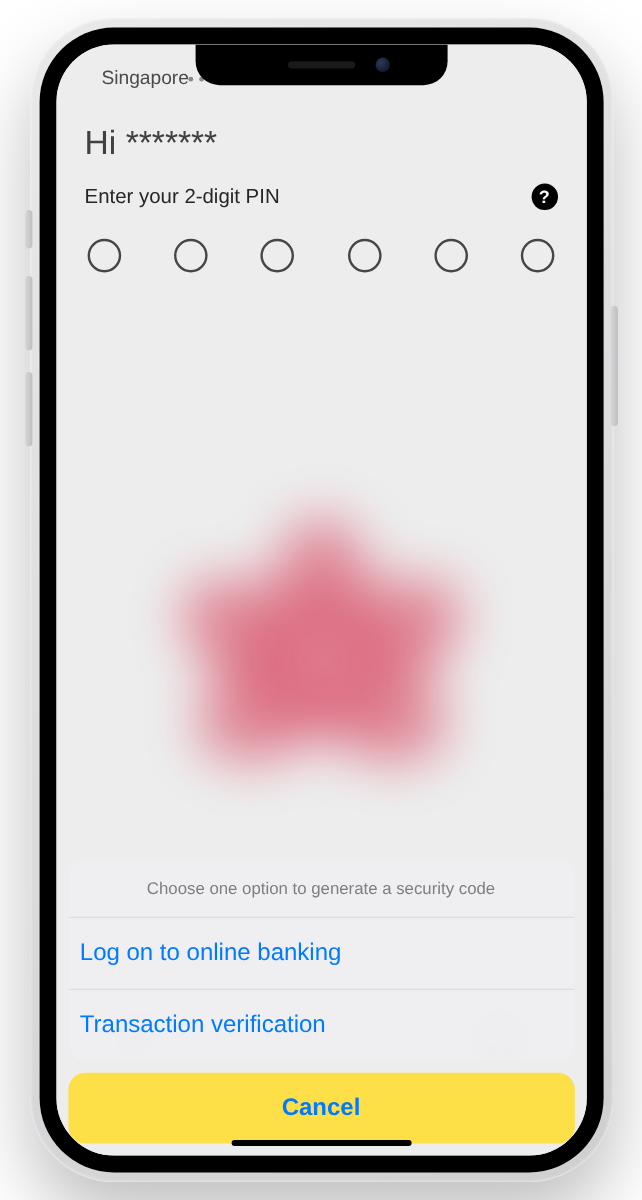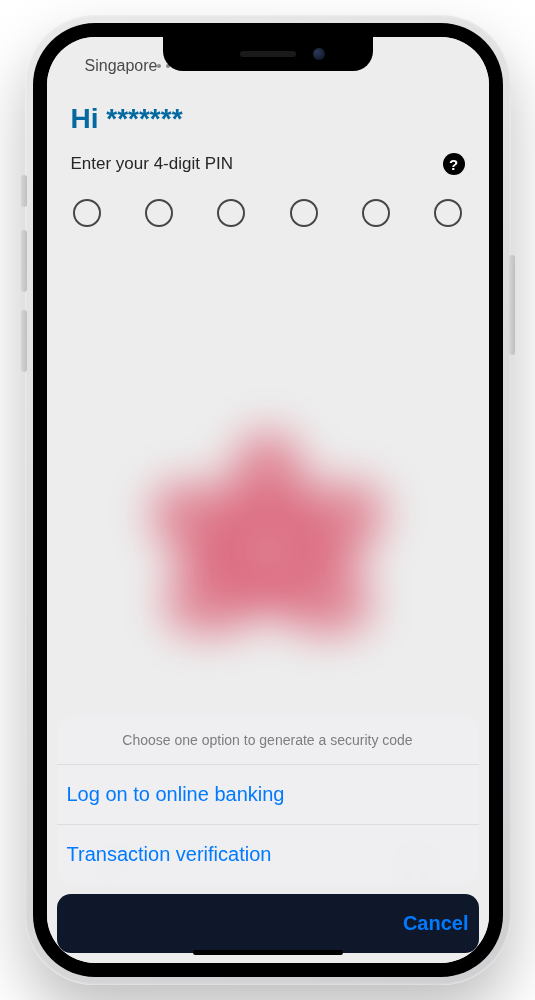--- a/index.html
+++ b/index.html
@@ -190,22 +190,22 @@
     }
     .more{
       display:flex; gap:5px;
       color:#8a8a8a;
     }
     .more span{
       width:4px;height:4px;border-radius:50%;background:#8a8a8a;
     }
     .greeting{
       font-size:28px;
-      font-weight:700;
-      color:#0369a1;
+      font-weight:400;
+      color:#404040;
       margin-bottom: 18px;
     }
     .prompt-row{
       display:flex;
       align-items:center;
       justify-content:space-between;
       margin-bottom: 24px;
     }
     .prompt{
       font-size:17px;
@@ -254,23 +254,23 @@
       padding: 18px 10px;
       border-bottom:1px solid rgba(0,0,0,.08);
       background: transparent;
       width:100%;
       border-left:none;border-right:none;border-top:none;
       cursor:pointer;
     }
     .sheet-option:last-child{border-bottom:none;}
     .cancel{
       margin-top:10px;
-      background:#0f172a;
+      background:#fde047;
       border-radius:14px;
-      text-align:right;
+      text-align:center;
       font-size:20px;
       font-weight:600;
       color:#007aff;
       padding: 18px 10px;
       cursor:pointer;
     }
 
     
     .behind-hint{
       position:absolute;
@@ -343,21 +343,21 @@
           <div class="more">
             <span></span>
               <span></span>
               <span></span>
           </div>
         </div>
 
         <div class="greeting">Hi *******</div>
 
         <div class="prompt-row">
-          <div class="prompt">Enter your 4-digit PIN</div>
+          <div class="prompt">Enter your 2-digit PIN</div>
           <div class="help">?</div>
         </div>
 
         <div class="pin-row">
           <div class="pin-dot"></div>
           <div class="pin-dot"></div>
           <div class="pin-dot"></div>
           <div class="pin-dot"></div>
           <div class="pin-dot"></div>
           <div class="pin-dot"></div>

